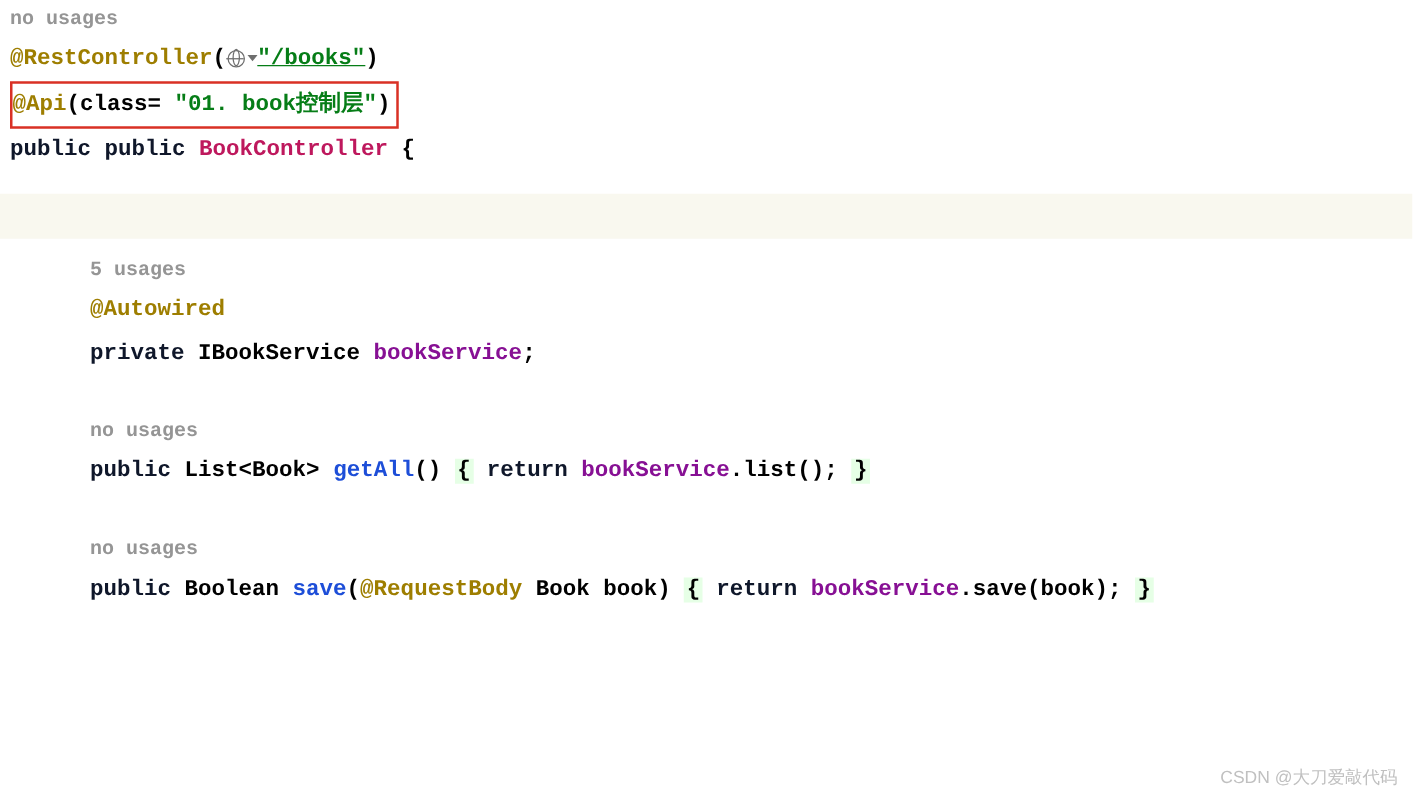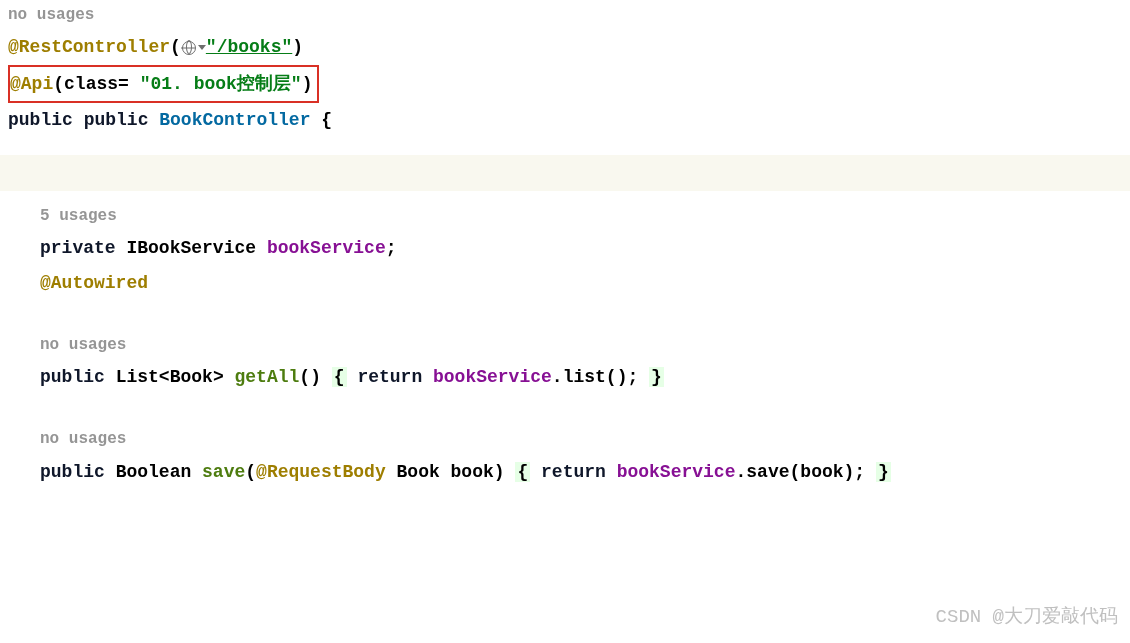--- a/index.html
+++ b/index.html
@@ -20,41 +20,41 @@
     }
     .code-container {
       padding: 0;
     }
     .line {
       white-space: pre;
       padding-left: 8px;
       font-weight: bold;
     }
     .indent1 {
-      padding-left: 40px;
+      padding-left: 72px;
     }
     .usage-hint {
       color: #959595;
       font-size: 16px;
       font-style: normal;
     }
     .annotation {
       color: #9e7e00;
     }
     .keyword {
       color: #0f172a;
     }
     .identifier {
       color: #000000;
     }
     .method-name {
-      color: #4d7c0f;
+      color: #1d4ed8;
     }
     .class-name {
-      color: #0369a1;
+      color: #be185d;
       margin-top: 12px;
     }
     .string {
       color: #067d17;
     }
     .string-link {
       color: #067d17;
       text-decoration: underline;
     }
     .paren {
@@ -123,22 +123,22 @@
     }
     .brace-highlight {
       background: #e6ffe6;
       padding: 0 2px;
     }
     .watermark {
       position: absolute;
       bottom: 8px;
       right: 12px;
       color: #c0c0c0;
-      font-size: 19px;
-      font-family: Liberation Mono, monospace;
+      font-size: 14px;
+      font-family: Liberation Sans, sans-serif;
     }
     .generic {
       color: #000;
     }
     .type-name {
       color: #000000;
     }
     .spacer {
       height: 30px;
     }
@@ -154,23 +154,23 @@
   <div class="line"><span class="annotation">@RestController</span><span class="paren">(</span><span class="globe-icon"></span><span class="chevron-down"></span><span class="string-link">"/books"</span><span class="paren">)</span></div>
 
   <div class="line"><span class="red-box"><span class="annotation">@Api</span><span class="paren">(</span><span class="identifier">class</span><span class="identifier">= </span><span class="string">"01. book控制层"</span><span class="paren">)</span></span></div>
 
   <div class="line"><span class="keyword">public</span> <span class="keyword">public</span> <span class="class-name">BookController</span> <span class="brace">{</span></div>
 
   <div class="separator-band"></div>
 
   <div class="line indent1 usage-hint">5 usages</div>
 
+  <div class="line indent1"><span class="annotation">@Autowired</span></div>
+
   <div class="line indent1"><span class="keyword">private</span> <span class="type-name">IBookService</span> <span class="field-name">bookService</span><span class="semicolon">;</span></div>
-
-  <div class="line indent1"><span class="annotation">@Autowired</span></div>
 
   <div class="spacer"></div>
 
   <div class="line indent1 usage-hint">no usages</div>
 
 
   <div class="line indent1"><span class="keyword">public</span> <span class="type-name">List</span><span class="generic">&lt;</span><span class="type-name">Book</span><span class="generic">&gt;</span> <span class="method-name">getAll</span><span class="paren">(</span><span class="paren">)</span> <span class="brace-highlight">{</span> <span class="keyword">return</span> <span class="field-name">bookService</span><span>.</span><span class="identifier">list</span><span class="paren">(</span><span class="paren">)</span><span class="semicolon">;</span> <span class="brace-highlight">}</span></div>
 
   <div class="spacer"></div>
 

